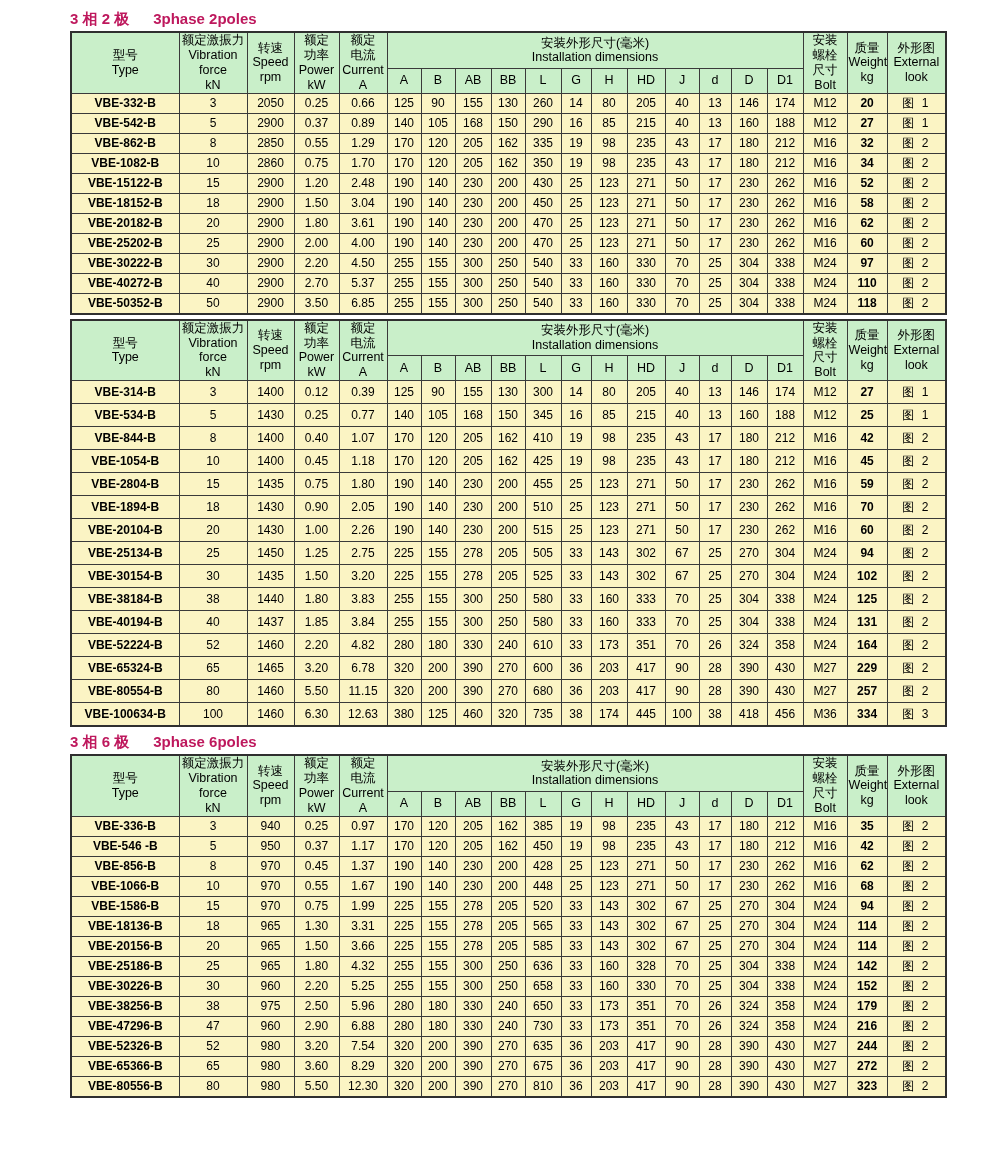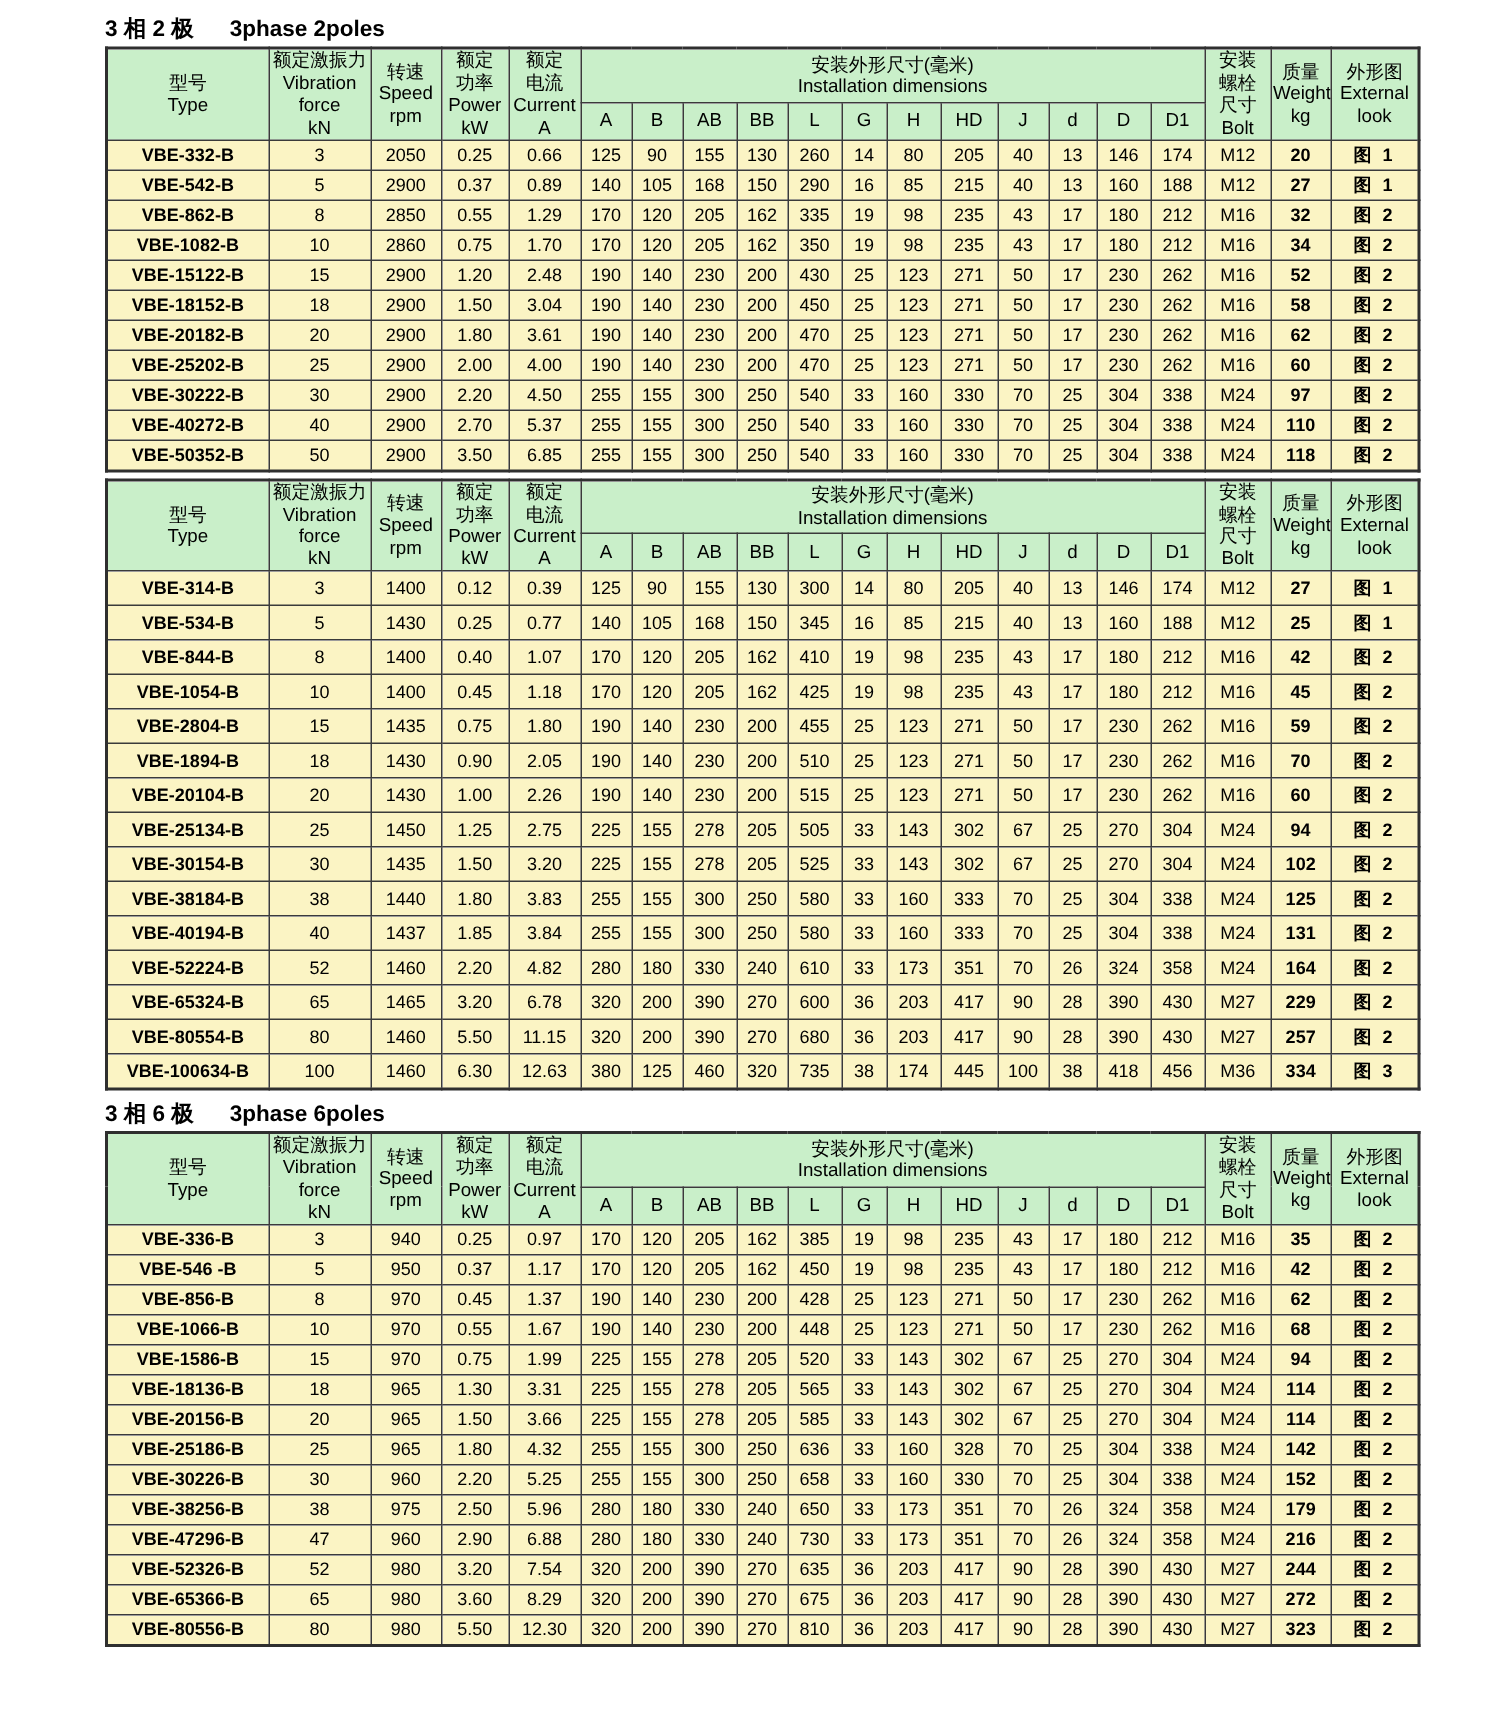--- a/index.html
+++ b/index.html
@@ -21,21 +21,21 @@
   .page-title .suffix{
     font-size:15px;
     margin-left:14px;
     text-decoration:underline;
     letter-spacing:0.5px;
   }
   .section-label{
     font-size:15px;
     font-weight:bold;
     margin:6px 0 2px 0;
-    color:#000000;
+    color:#be185d;
   }
   .section-label .en{margin-left:24px;}
   table.spec{
     border-collapse:collapse;
     table-layout:fixed;
     width:876px;
     border:2px solid #2f2f2f;
     margin-bottom:4px;
   }
   table.spec th, table.spec td{
@@ -57,21 +57,21 @@
   table.spec tbody td{
     background:#fbf4c4;
     font-size:12px;
     height:19px;
     line-height:1;
     white-space:nowrap;
   }
   table.spec.tall tbody td{height:22px;}
   table.spec tbody td.type{font-weight:bold;}
   table.spec tbody td.weight{font-weight:bold;}
-  table.spec tbody td.look{letter-spacing:2px;font-weight:bold;}
+  table.spec tbody td.look{letter-spacing:2px;}
 </style>
 </head>
 <body>
 
 <div class="page">
 
 
   <div class="section">
     <div class="section-label">
       <span>3 相 2 极</span><span class="en">3phase 2poles</span>

